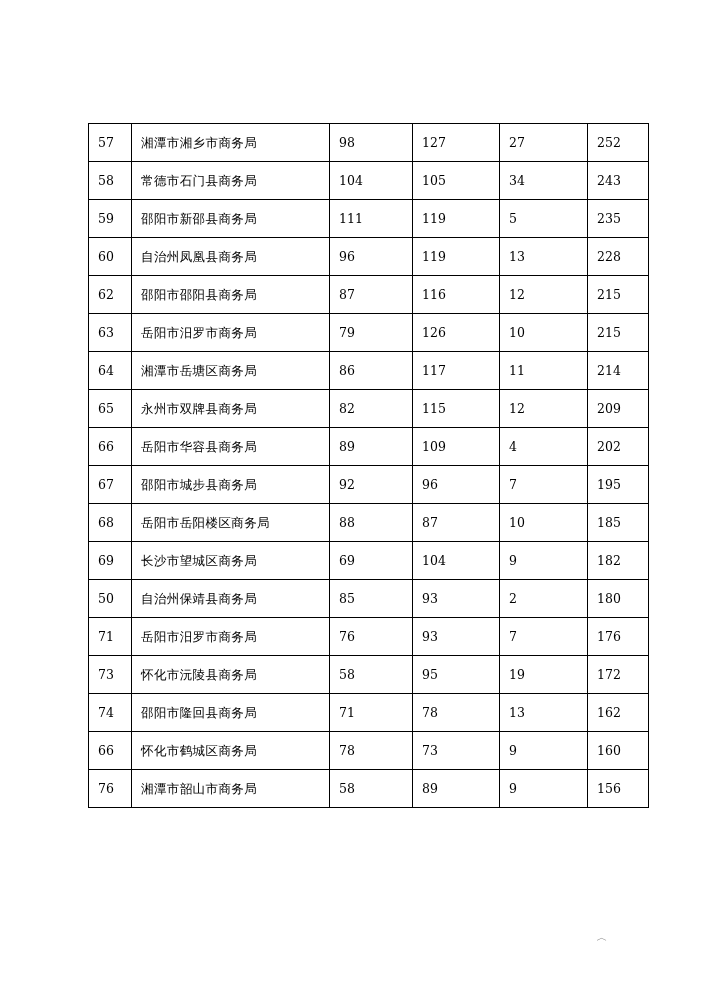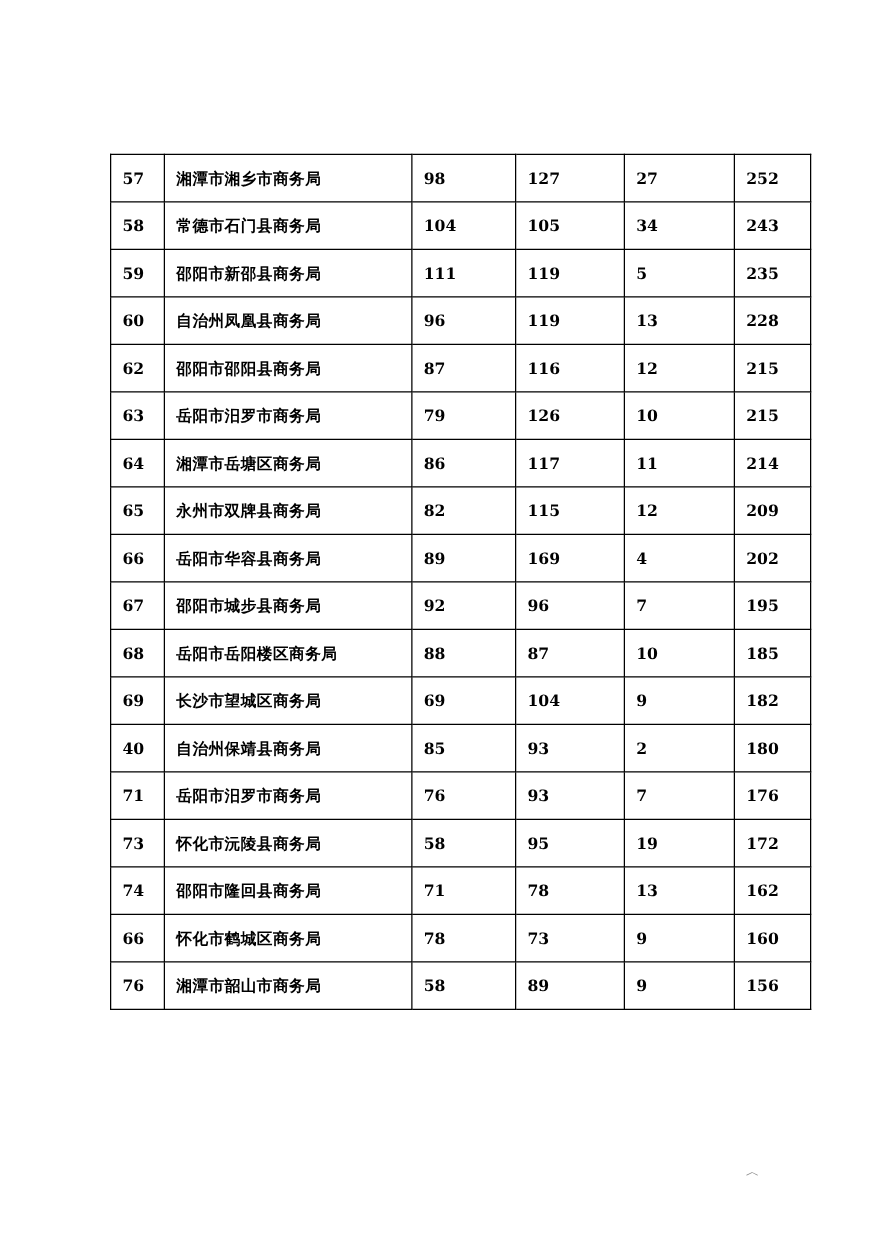--- a/index.html
+++ b/index.html
@@ -23,21 +23,20 @@
     background: #ffffff;
   }
   .doc-table {
     position: absolute;
     left: 88px;
     top: 123px;
     width: 560px;
     border-collapse: collapse;
     table-layout: fixed;
     background: #ffffff;
-    font-weight: bold;
   }
   .doc-table td {
     border: 1px solid #000000;
     height: 37px;
     padding: 0 0 0 9px;
     font-size: 12.5px;
     line-height: 1.1;
     color: #000000;
     vertical-align: middle;
     overflow: hidden;
@@ -150,21 +149,21 @@
           <td class="cell-name">永州市双牌县商务局</td>
           <td class="cell-num">82</td>
           <td class="cell-num">115</td>
           <td class="cell-num">12</td>
           <td class="cell-num">209</td>
         </tr>
         <tr>
           <td class="cell-num">66</td>
           <td class="cell-name">岳阳市华容县商务局</td>
           <td class="cell-num">89</td>
-          <td class="cell-num">169</td>
+          <td class="cell-num">109</td>
           <td class="cell-num">4</td>
           <td class="cell-num">202</td>
         </tr>
         <tr>
           <td class="cell-num">67</td>
           <td class="cell-name">邵阳市城步县商务局</td>
           <td class="cell-num">92</td>
           <td class="cell-num">96</td>
           <td class="cell-num">7</td>
           <td class="cell-num">195</td>
@@ -179,21 +178,21 @@
         </tr>
         <tr>
           <td class="cell-num">69</td>
           <td class="cell-name">长沙市望城区商务局</td>
           <td class="cell-num">69</td>
           <td class="cell-num">104</td>
           <td class="cell-num">9</td>
           <td class="cell-num">182</td>
         </tr>
         <tr>
-          <td class="cell-num">40</td>
+          <td class="cell-num">50</td>
           <td class="cell-name">自治州保靖县商务局</td>
           <td class="cell-num">85</td>
           <td class="cell-num">93</td>
           <td class="cell-num">2</td>
           <td class="cell-num">180</td>
         </tr>
         <tr>
           <td class="cell-num">71</td>
           <td class="cell-name">岳阳市汨罗市商务局</td>
           <td class="cell-num">76</td>

